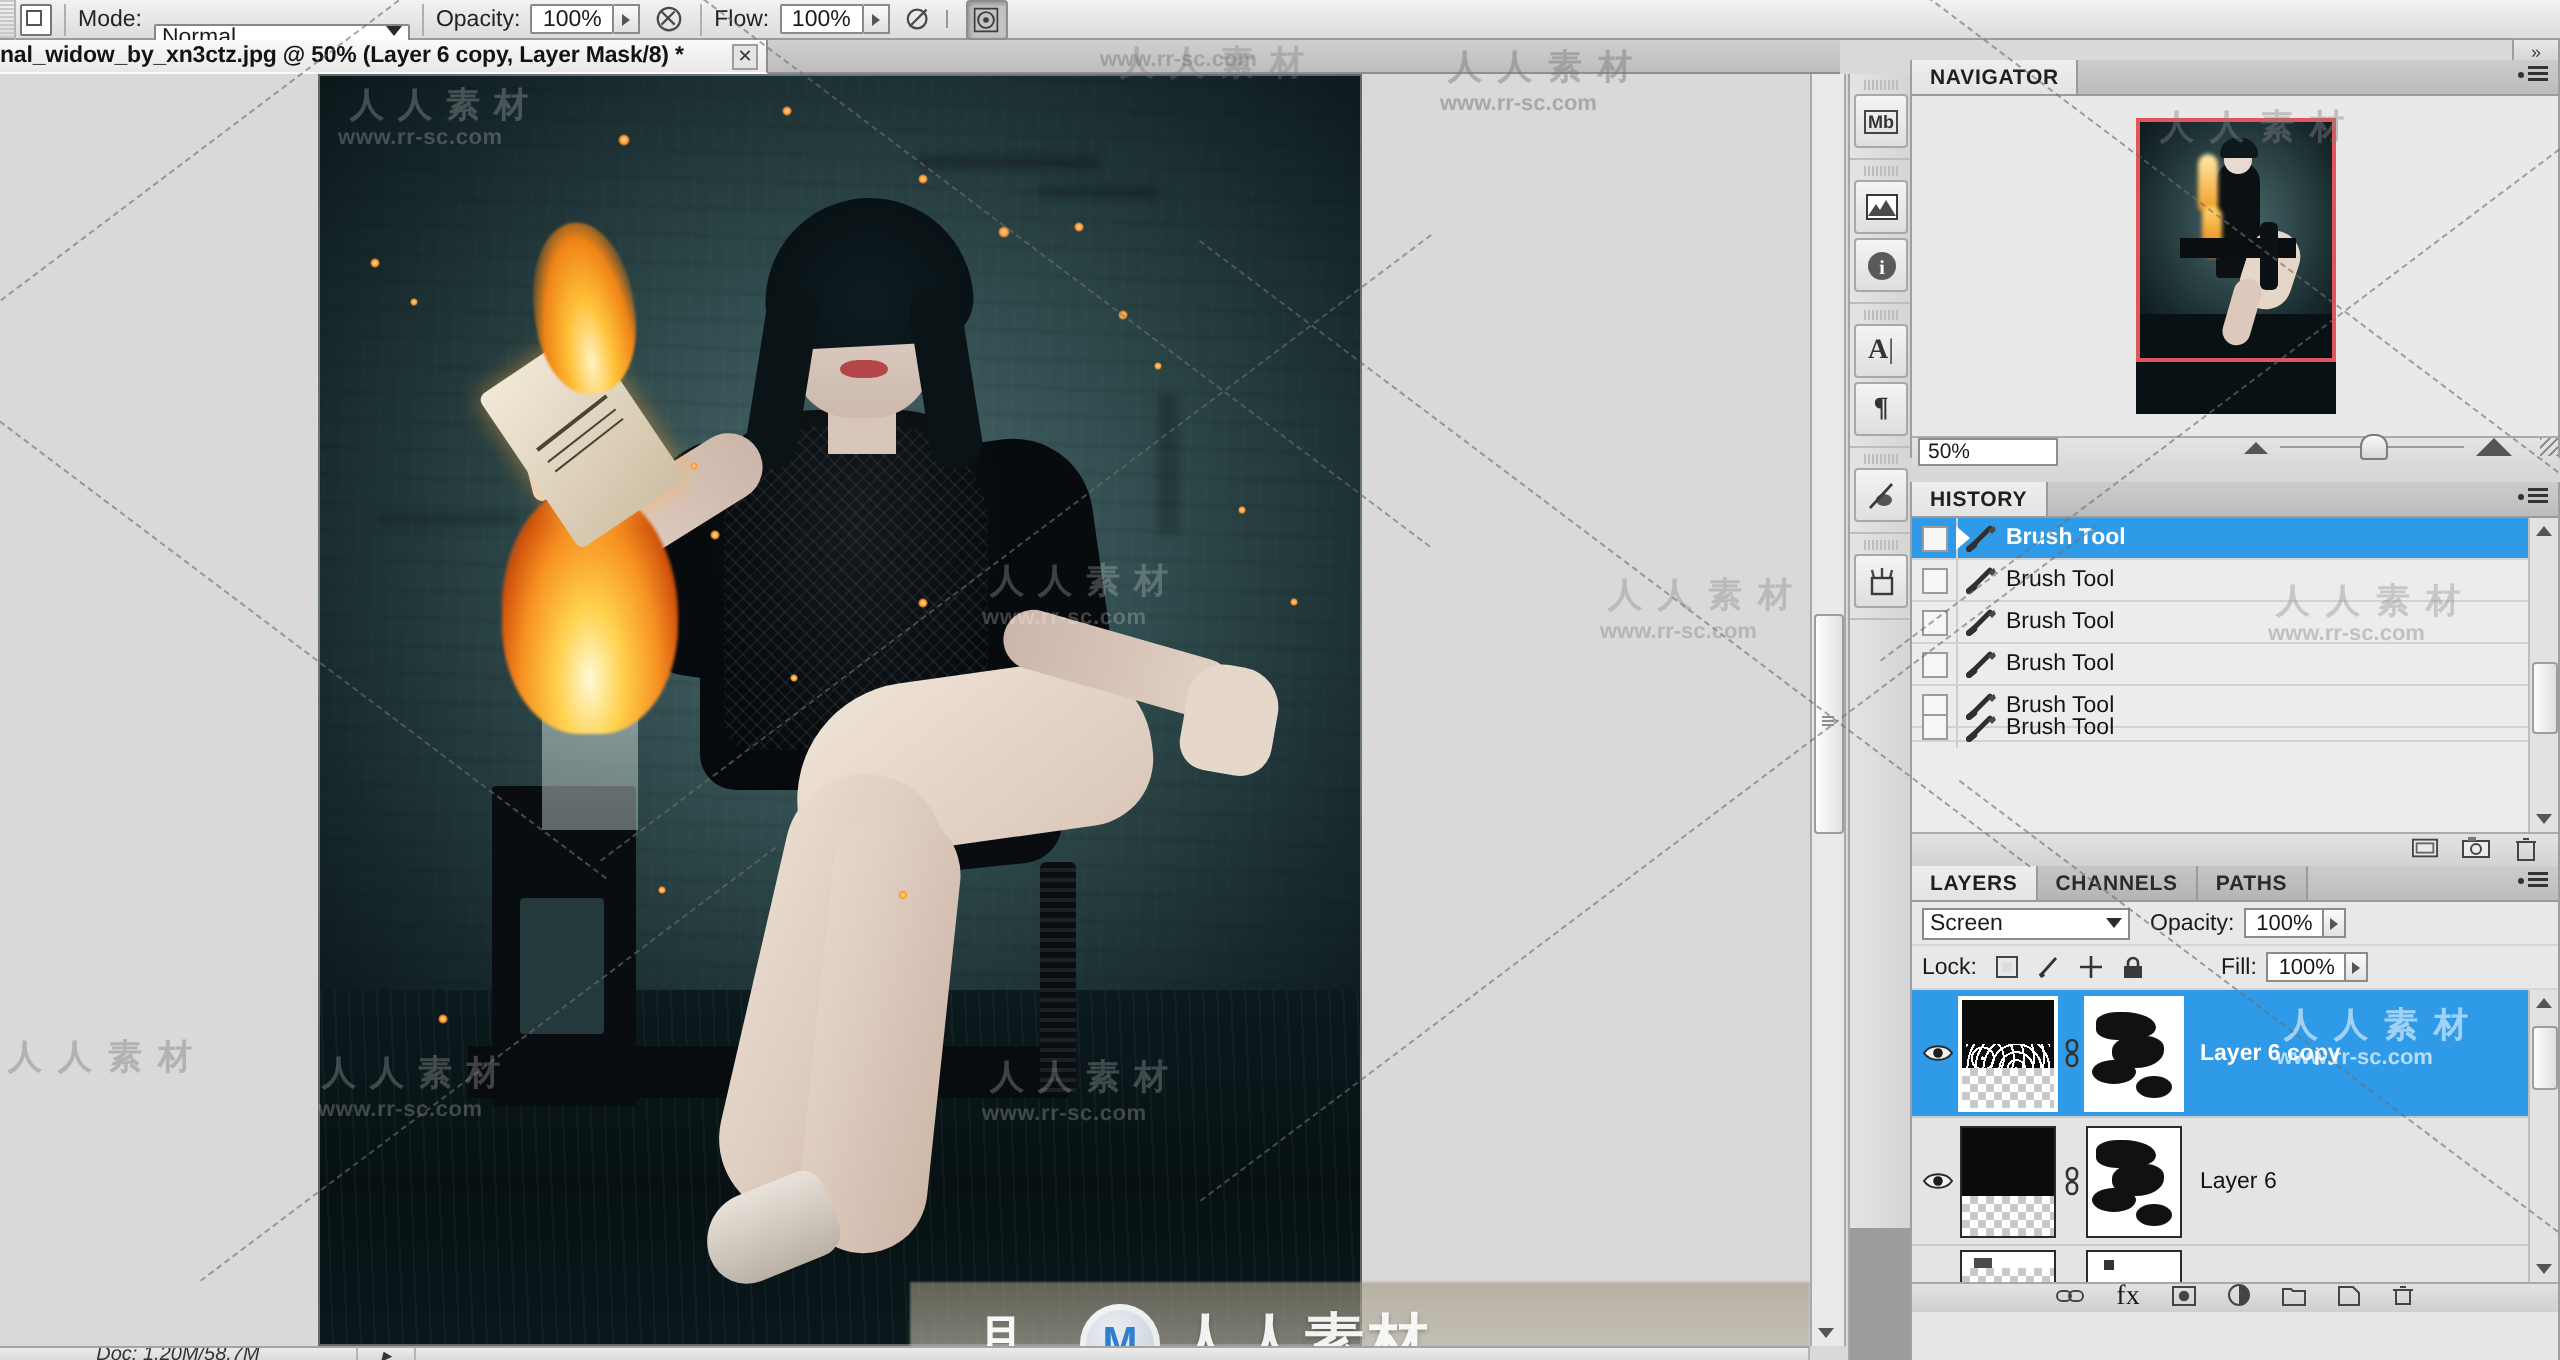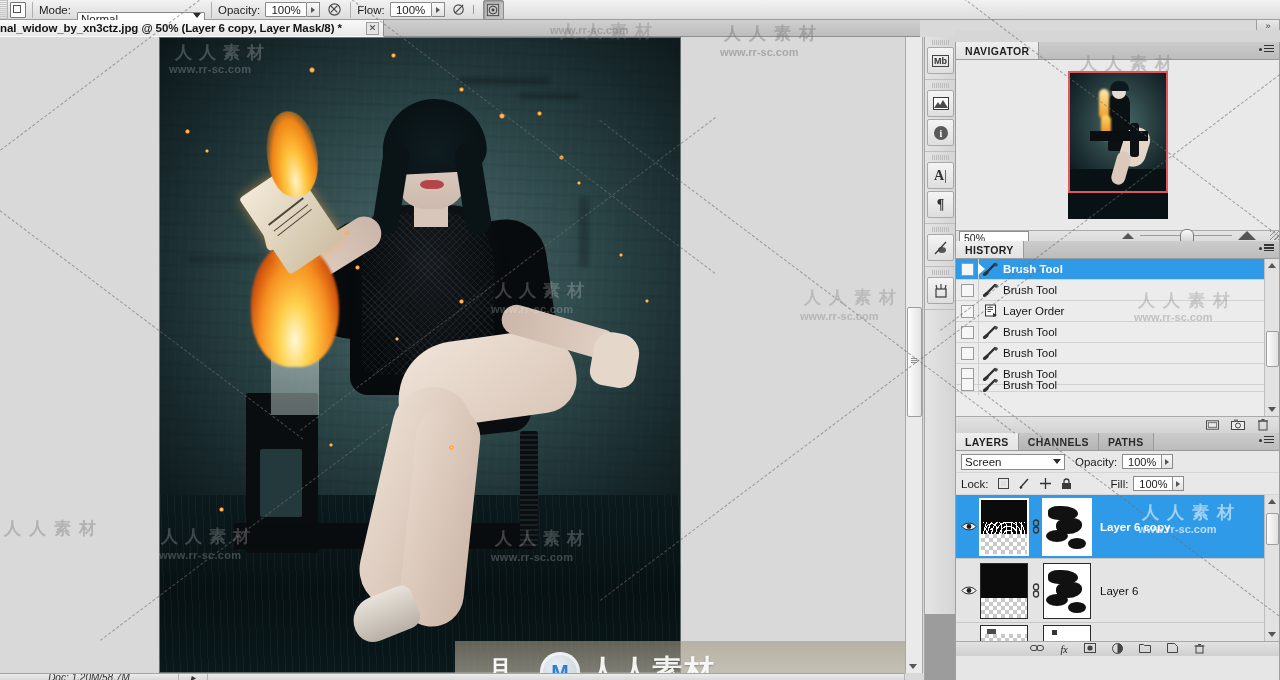--- a/index.html
+++ b/index.html
@@ -539,21 +539,21 @@
         </svg>
       </div>
     </div>
     <div class="dock-tail"></div>
   </div>
 
   <div class="collapse-btn">»</div>
 
   <div class="panels">
 
-    <div class="panel" style="position:absolute;left:0;top:12px;width:325px;height:199px;">
+    <div class="panel" style="position:absolute;left:0;top:0;width:325px;height:199px;">
       <div class="panel-head">
         <div class="panel-tab active">NAVIGATOR</div>
         <div class="panel-menu">
           <span class="dot"></span>
           <span class="bars"></span>
         </div>
       </div>
       <div class="nav-body">
         <div class="nav-thumb">
           <div class="nmini">
@@ -619,33 +619,20 @@
                 <path d="M1.5 12.5 L4 10.5" stroke="#2f2f2f" stroke-width="3.2" stroke-linecap="round"></path>
               </svg>
             </div>
             <div>Brush Tool</div>
           </div>
           <div class="hist-row">
             <div class="hist-chk">
               <i></i>
             </div>
             <div class="hist-ico">
-              <svg width="15" height="14" viewBox="0 0 15 14">
-                <rect x="1.5" y="1" width="10" height="11" fill="#fff" stroke="#333"></rect>
-                <path d="M3.5 3.5 H9 M3.5 5.5 H9 M3.5 7.5 H7" stroke="#555"></path>
-                <path d="M9 9 L13 11 L9 13 Z" fill="#333"></path>
-              </svg>
-            </div>
-            <div>Layer Order</div>
-          </div>
-          <div class="hist-row">
-            <div class="hist-chk">
-              <i></i>
-            </div>
-            <div class="hist-ico">
               <svg width="16" height="14" viewBox="0 0 16 14">
                 <path d="M2 12 L12 2" stroke="#2f2f2f" stroke-width="2.4" stroke-linecap="round"></path>
                 <path d="M11 3 L14 1 L15 3 L13 5 Z" fill="#4a4a4a"></path>
                 <path d="M1.5 12.5 L4 10.5" stroke="#2f2f2f" stroke-width="3.2" stroke-linecap="round"></path>
               </svg>
             </div>
             <div>Brush Tool</div>
           </div>
           <div class="hist-row">
             <div class="hist-chk">
@@ -848,21 +835,21 @@
         </div>
         </div>
 
       <div class="lay-foot">
         <span>
           <svg width="14" height="10" viewBox="0 0 14 10">
               <rect x="0.5" y="2.5" width="7" height="5" rx="2.5" fill="none" stroke="#444"></rect>
               <rect x="6.5" y="2.5" width="7" height="5" rx="2.5" fill="none" stroke="#444"></rect>
             </svg>
         </span>
-        <span style="font-style:italic;font-size:10px;font-family:'Liberation Serif',serif;">fx</span>
+        <span style="font-size:14px;font-family:'Liberation Serif',serif;">fx</span>
         <span>
           <svg width="12" height="10" viewBox="0 0 12 10">
               <rect x="0.5" y="0.5" width="11" height="9" fill="none" stroke="#444"></rect>
               <circle cx="6" cy="5" r="2.6" fill="#444"></circle>
             </svg>
         </span>
         <span>
           <svg width="11" height="11" viewBox="0 0 11 11">
               <circle cx="5.5" cy="5.5" r="5" fill="none" stroke="#444"></circle>
               <path d="M5.5 0.5 A5 5 0 0 1 5.5 10.5 Z" fill="#444"></path>

